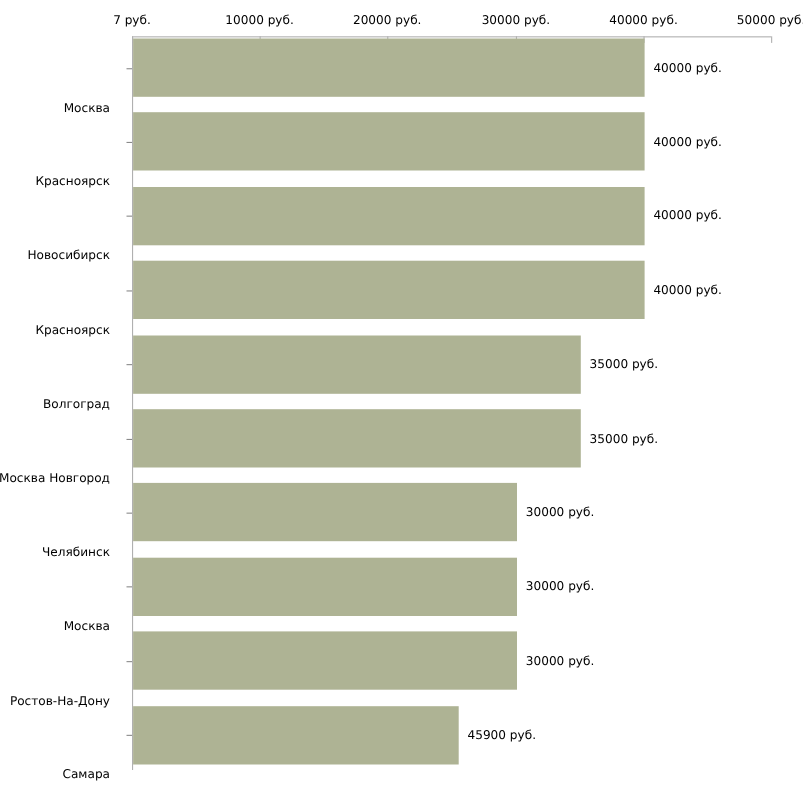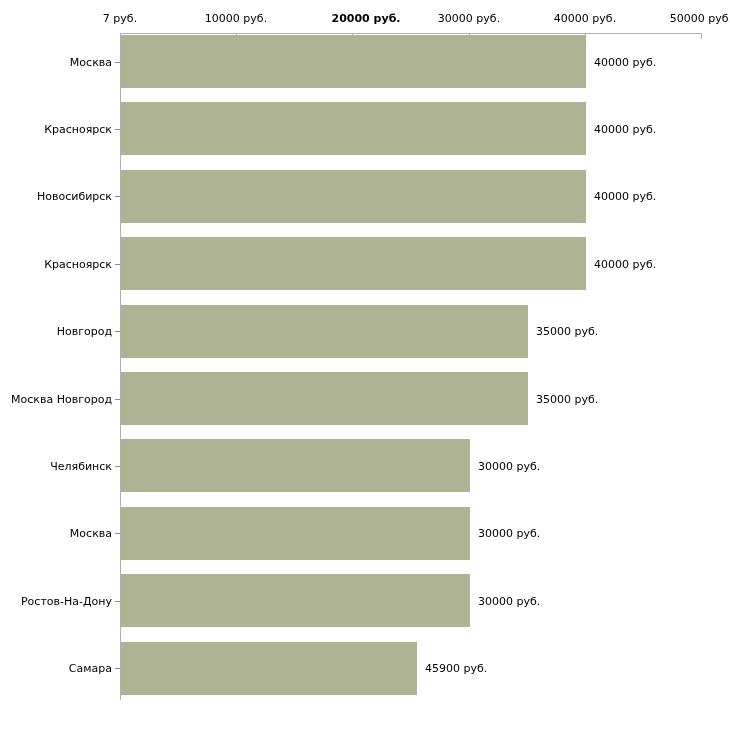--- a/index.html
+++ b/index.html
@@ -57,27 +57,28 @@
   }
   .y-tick {
     position: absolute;
     left: 115px;
     width: 5px;
     height: 1px;
     background: #8a8a8a;
   }
   .cat-label {
     position: absolute;
-    right: 0;
+    right: 12px;
     font-size: 11px;
     line-height: 11px;
     color: #000000;
     white-space: nowrap;
     text-align: right;
     transform: translateY(-50%);
+    margin-top: 36px;
   }
   .cat-label-wrap {
     position: absolute;
     left: 0;
     width: 112px;
   }
 
   
   .bar {
     position: absolute;
@@ -100,21 +101,21 @@
 
   <div class="x-axis-line" style="width: 581px;"></div>
   <div class="y-axis-line" style="height: 665.6px;"></div>
 
   <div id="x-ticks-layer">
       <div class="x-tick" style="left: 120px;"></div>
       <div class="x-tick-label" style="left: 120px;">7 руб.</div>
       <div class="x-tick" style="left: 236px;"></div>
       <div class="x-tick-label" style="left: 236px;">10000 руб.</div>
       <div class="x-tick" style="left: 352px;"></div>
-      <div class="x-tick-label" style="left: 366px; font-weight: bold;">20000 руб.</div>
+      <div class="x-tick-label" style="left: 352px;">20000 руб.</div>
       <div class="x-tick" style="left: 469px;"></div>
       <div class="x-tick-label" style="left: 469px;">30000 руб.</div>
       <div class="x-tick" style="left: 585px;"></div>
       <div class="x-tick-label" style="left: 585px;">40000 руб.</div>
       <div class="x-tick" style="left: 701px;"></div>
       <div class="x-tick-label" style="left: 701px;">50000 руб.</div>
     </div>
   <div id="y-labels-layer">
       <div class="y-tick" style="top: 62px;"></div>
       <div class="cat-label-wrap" style="top: 62px;">
@@ -127,21 +128,21 @@
       <div class="y-tick" style="top: 196px;"></div>
       <div class="cat-label-wrap" style="top: 196px;">
         <div class="cat-label">Новосибирск</div>
       </div>
       <div class="y-tick" style="top: 264px;"></div>
       <div class="cat-label-wrap" style="top: 264px;">
         <div class="cat-label">Красноярск</div>
       </div>
       <div class="y-tick" style="top: 331px;"></div>
       <div class="cat-label-wrap" style="top: 331px;">
-        <div class="cat-label">Новгород</div>
+        <div class="cat-label">Волгоград</div>
       </div>
       <div class="y-tick" style="top: 399px;"></div>
       <div class="cat-label-wrap" style="top: 399px;">
         <div class="cat-label">Москва Новгород</div>
       </div>
       <div class="y-tick" style="top: 466px;"></div>
       <div class="cat-label-wrap" style="top: 466px;">
         <div class="cat-label">Челябинск</div>
       </div>
       <div class="y-tick" style="top: 533px;"></div>

